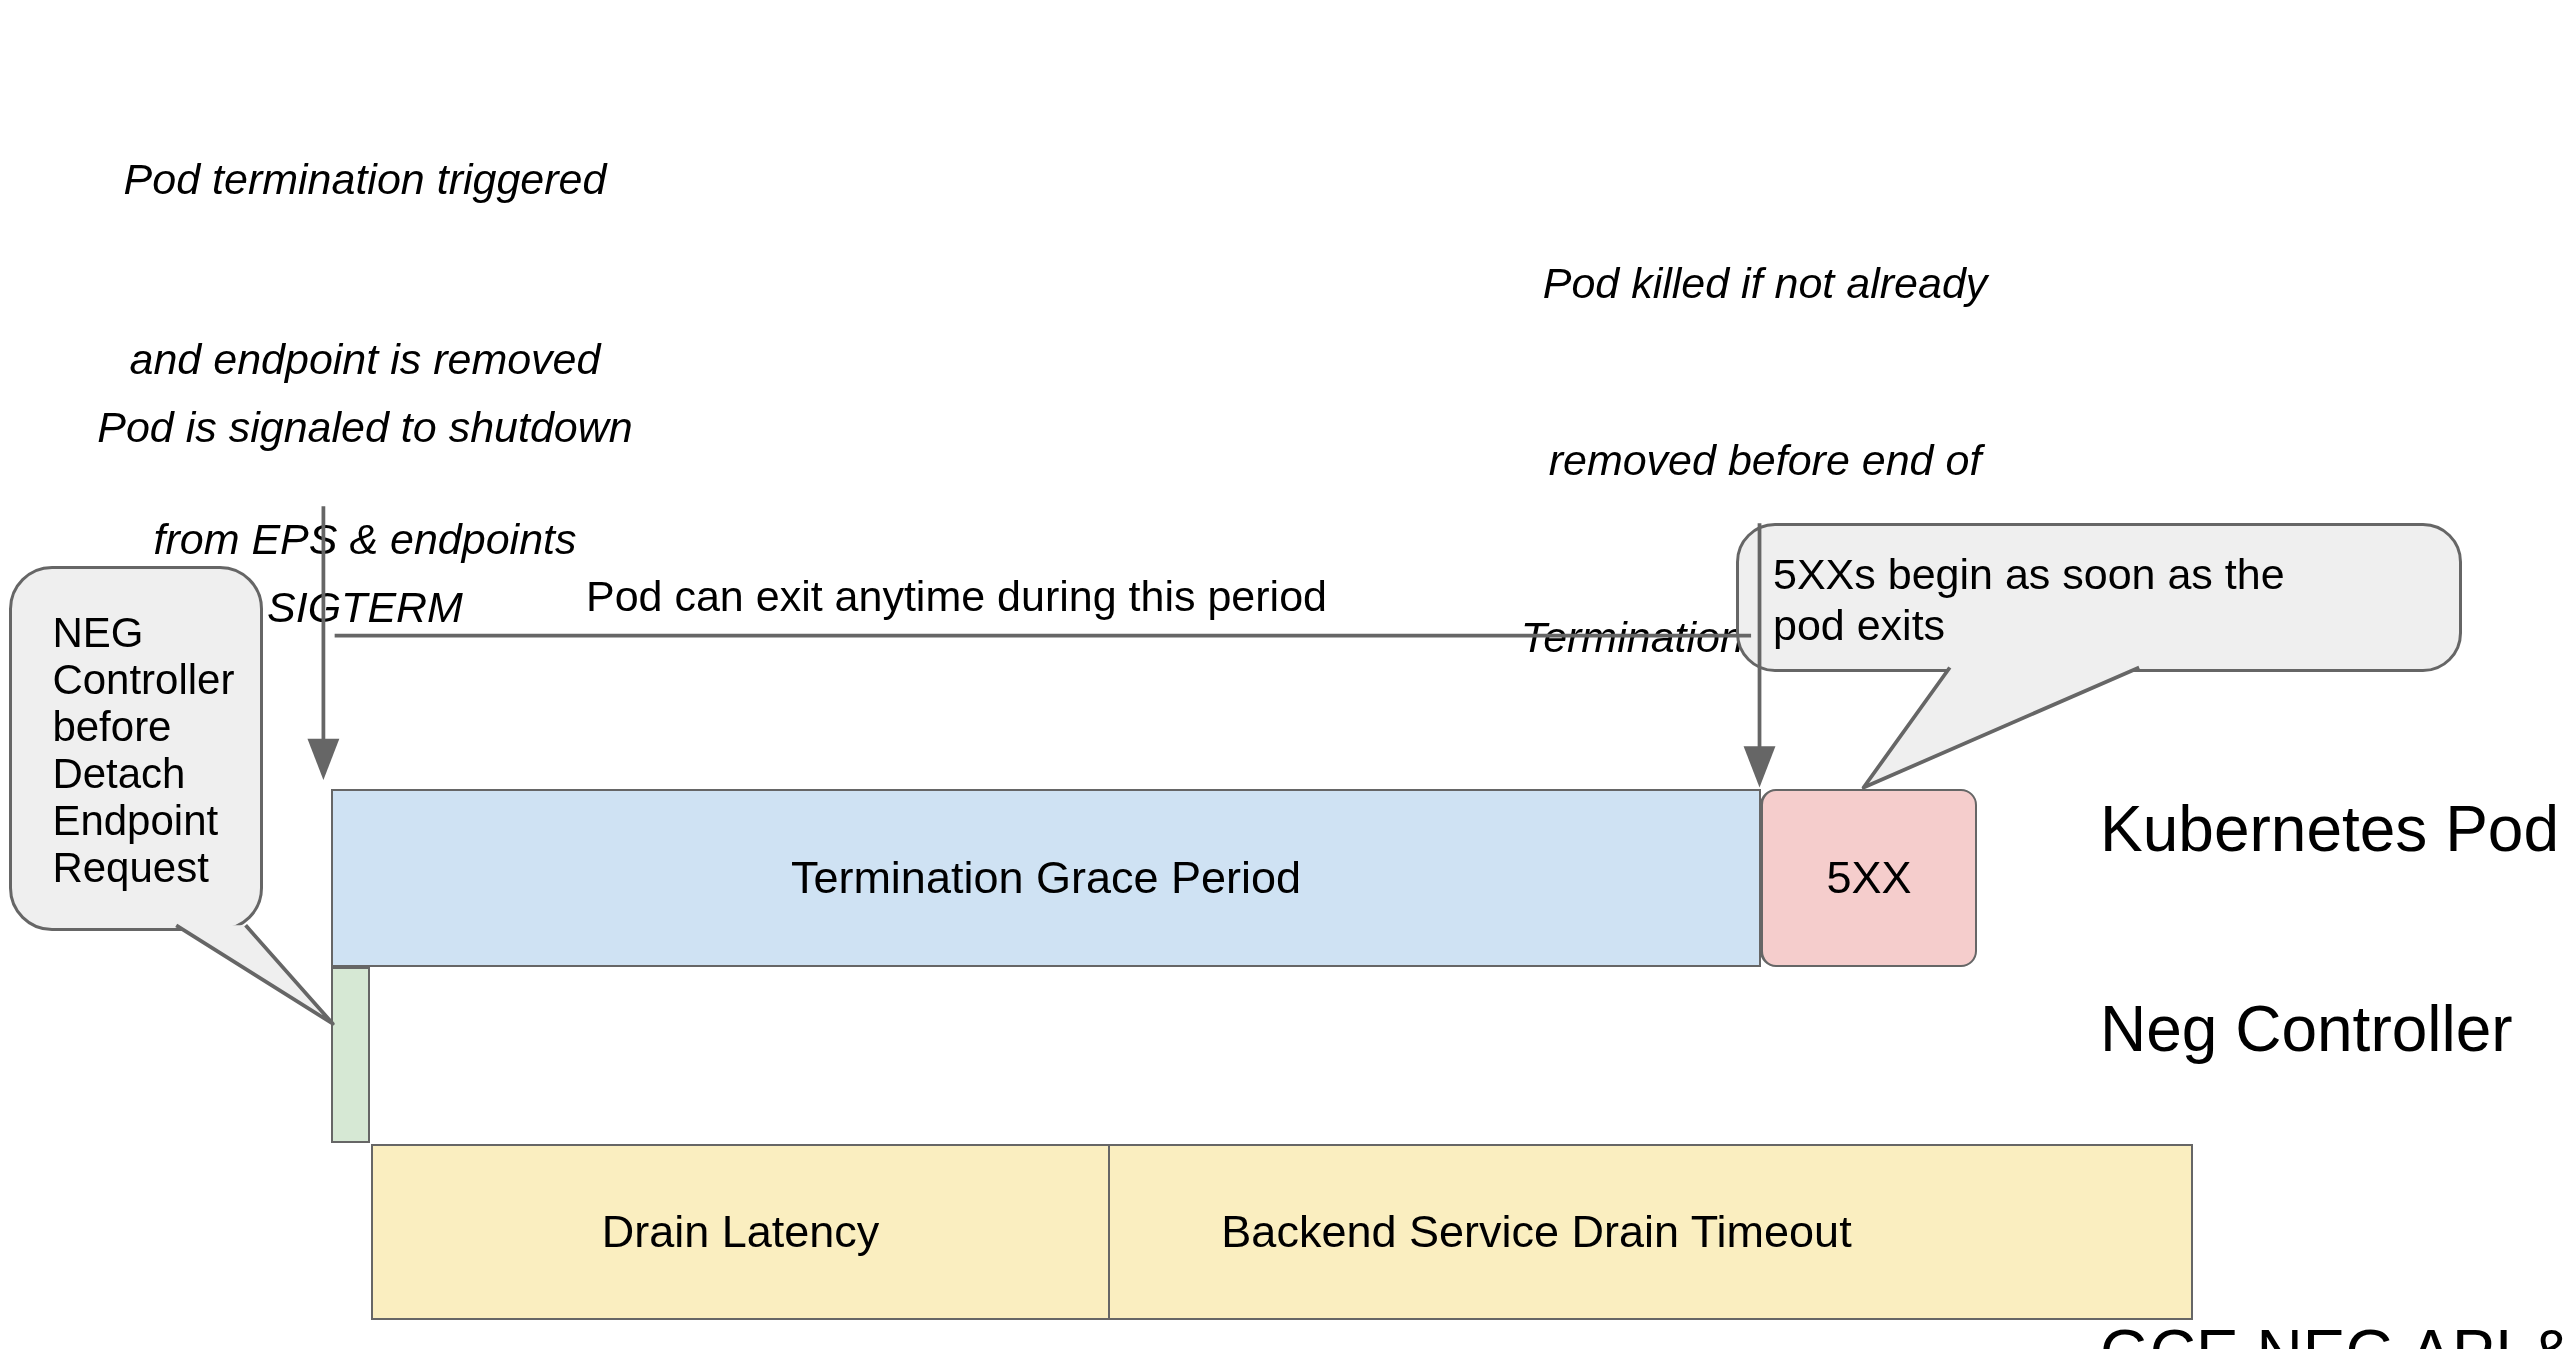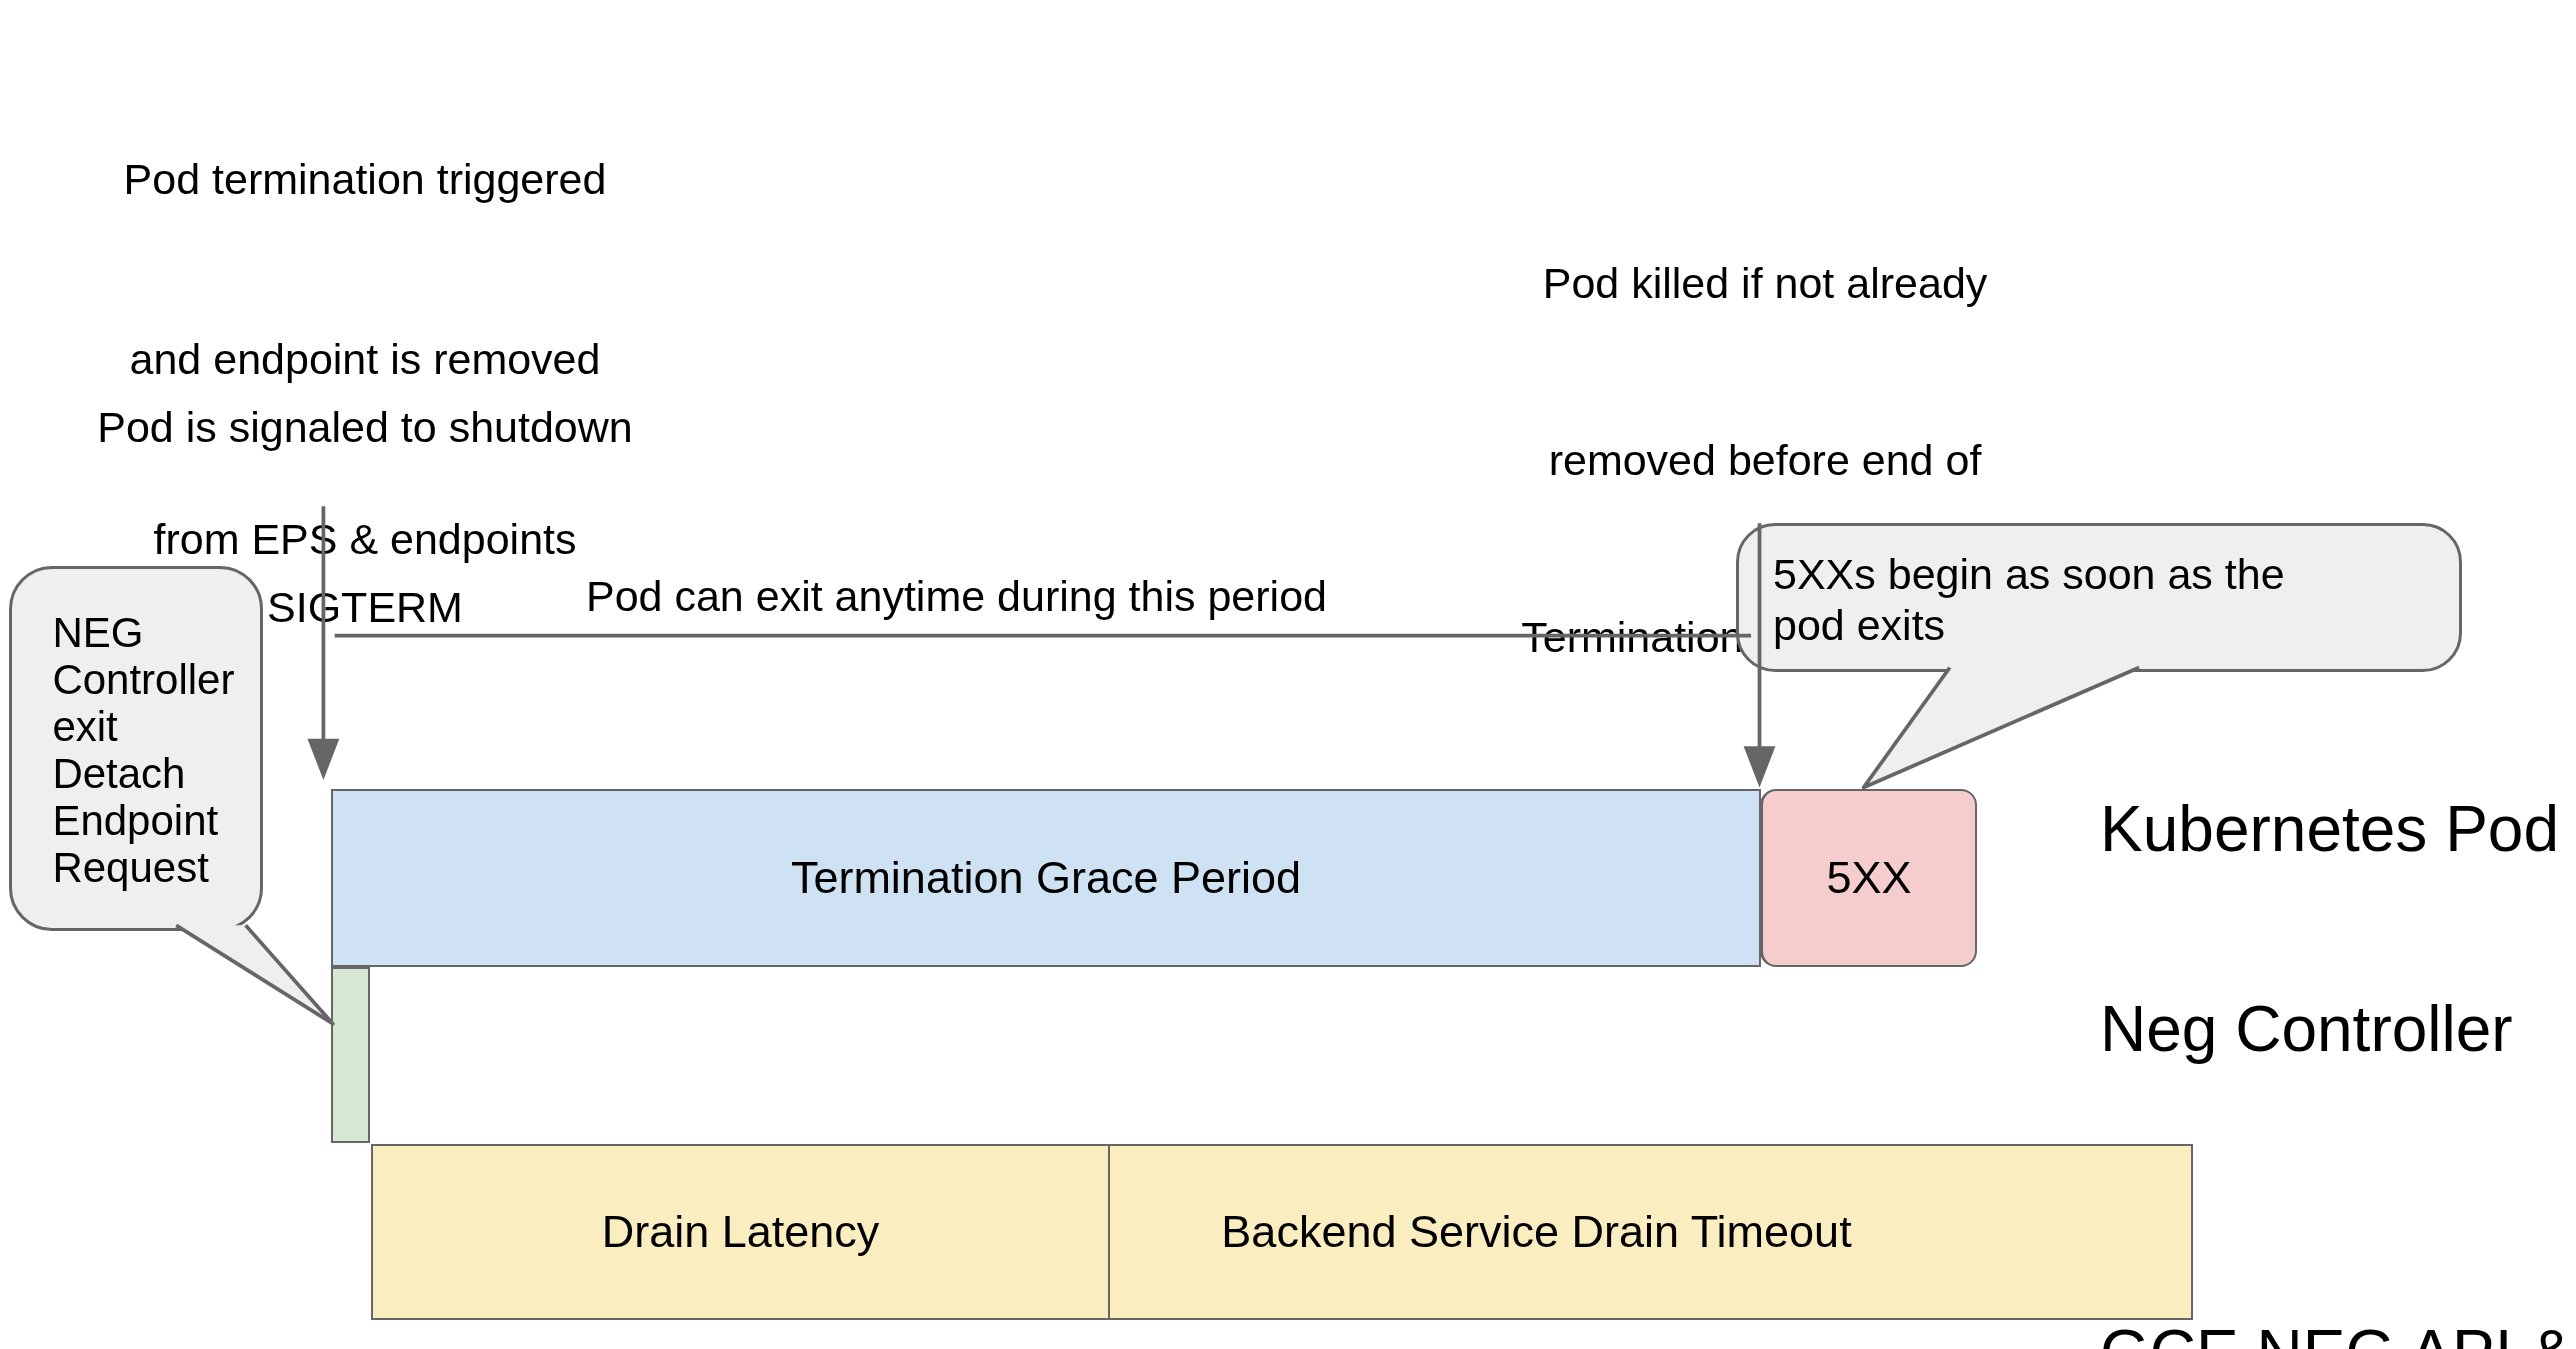--- a/index.html
+++ b/index.html
@@ -6,21 +6,21 @@
   .canvas{
     position:relative;
     width:2576px;height:1350px;
     background:#fff;
     font-family:"Liberation Sans", sans-serif;
     color:#000;
     overflow:hidden;
   }
   .txt{position:absolute;white-space:pre;}
   .center{text-align:center;}
-  .note{font-size:43px;line-height:60px;}
+  .note{font-size:43px;line-height:60px;font-style:italic;}
   .period-note{font-size:43px;line-height:52px;}
   .row-label{font-size:64px;line-height:67px;}
   .bar{
     position:absolute;
     box-sizing:border-box;
     border:2.8px solid var(--line);
     display:flex;align-items:center;justify-content:center;
     font-size:45px;
   }
   .bar-grace{background:var(--grace_fill);}
@@ -69,21 +69,21 @@
     <div>Termination Grace Period</div>
     <div>SIGKILL</div>
   </div>
 
   <div class="txt period-note" style="left:586px;top:570px;width:937px;">Pod can exit anytime during this period</div>
 
   <div class="bubble" style="left:9.4px;top:566px;width:254px;height:365px;">
     <div class="bubble-text" style="left:40px;top:40px;line-height:47px;">
       <div>NEG</div>
       <div>Controller</div>
-      <div>exit</div>
+      <div>before</div>
       <div>Detach</div>
       <div>Endpoint</div>
       <div>Request</div>
     </div>
   </div>
 
   <div class="bubble" style="left:1736px;top:523px;width:726px;height:149px;border-radius:39px;">
     <div class="bubble-text" style="left:34px;top:22.5px;line-height:51px;font-size:43px;">
       <div>5XXs begin as soon as the</div>
       <div>pod exits</div>

